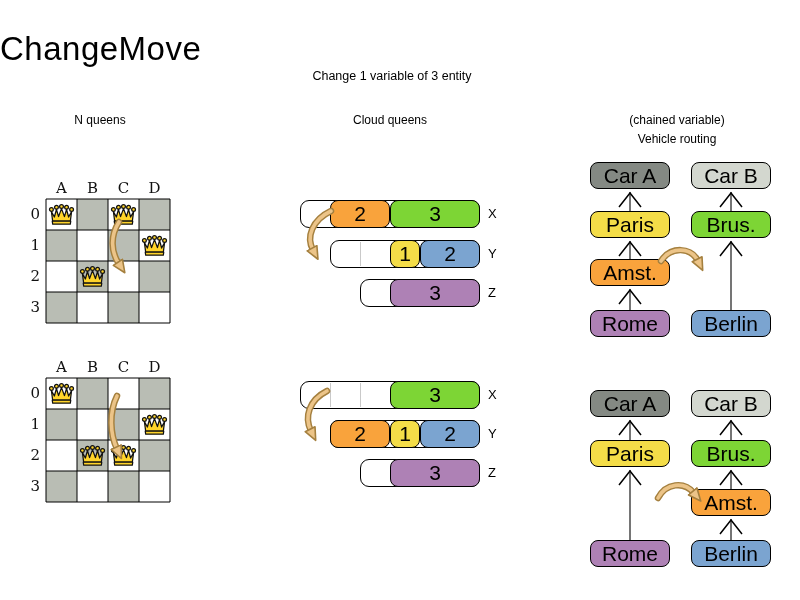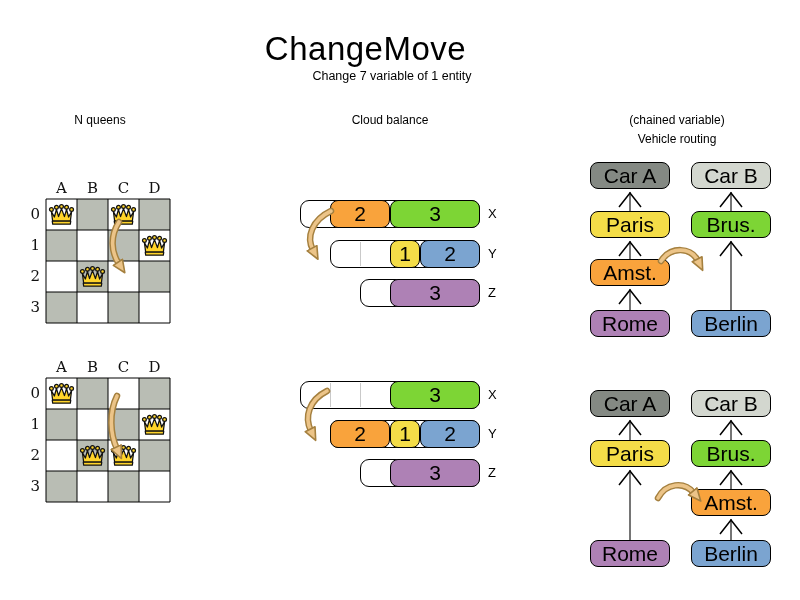--- a/index.html
+++ b/index.html
@@ -1,42 +1,42 @@
 <!DOCTYPE html>
 <html><head>
 <meta charset="utf-8">
 <style>
   html,body{margin:0;padding:0;background:#fff;}
   #page{position:relative;width:800px;height:600px;background:#ffffff;overflow:hidden;
         font-family:"Liberation Sans",sans-serif;color:#000;}
-  .title{position:absolute;left:0;top:30px;width:731px;text-align:center;
+  .title{position:absolute;left:0;top:30px;width:731px;text-align:left;
          font-size:33px;letter-spacing:0.5px;}
   .subtitle{position:absolute;left:0;top:69px;width:784px;text-align:center;font-size:12.5px;}
   .col-header{position:absolute;top:111px;width:180px;text-align:center;font-size:12px;line-height:19px;}
   .board-label{position:absolute;font-family:"DejaVu Serif","Liberation Serif",serif;
                font-size:15px;color:#111;text-align:center;line-height:17px;}
   .cell{position:absolute;}
   .cloud-container{position:absolute;background:#fff;border:1.6px solid #000;border-radius:9px;box-sizing:border-box;}
   .cloud-divider{position:absolute;width:1px;background:#c9c9c9;}
   .cloud-block{position:absolute;border:1.8px solid #000;border-radius:8px;box-sizing:border-box;
                display:flex;align-items:center;justify-content:center;font-size:21px;}
   .cloud-label{position:absolute;font-size:13px;line-height:14px;}
   .vr-box{position:absolute;border:1.7px solid #000;border-radius:8px;box-sizing:border-box;
           display:flex;align-items:center;justify-content:center;font-size:21px;}
   #overlay{position:absolute;left:0;top:0;pointer-events:none;}
 </style>
 </head>
 <body>
 
 <div id="page">
   <div class="title">ChangeMove</div>
-  <div class="subtitle">Change 7 variable of 1 entity</div>
+  <div class="subtitle">Change 1 variable of 3 entity</div>
 
   <div class="col-header" style="left:10px">N queens</div>
-  <div class="col-header" style="left:300px">Cloud balance</div>
+  <div class="col-header" style="left:300px">Cloud queens</div>
   <div class="col-header" style="left:587px">
     <div>(chained variable)</div>
     <div>Vehicle routing</div>
   </div>
 
   <div id="diagram">
       <div class="cell" style="left: 46px; top: 199px; width: 31px; height: 31px; background: rgb(255, 255, 255);"></div>
       <div class="cell" style="left: 77px; top: 199px; width: 31px; height: 31px; background: rgb(185, 189, 180);"></div>
       <div class="cell" style="left: 108px; top: 199px; width: 31px; height: 31px; background: rgb(255, 255, 255);"></div>
       <div class="cell" style="left: 139px; top: 199px; width: 31px; height: 31px; background: rgb(185, 189, 180);"></div>

